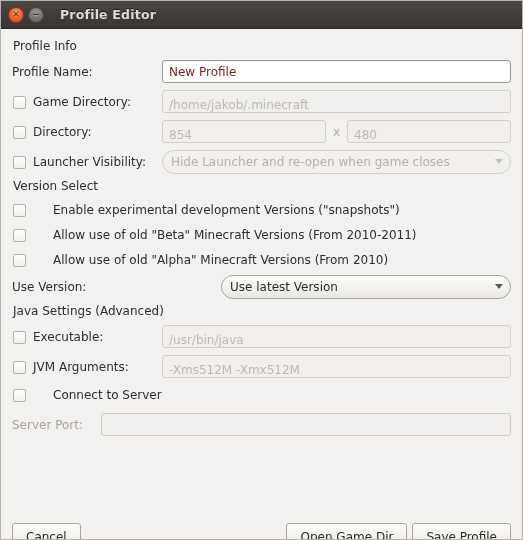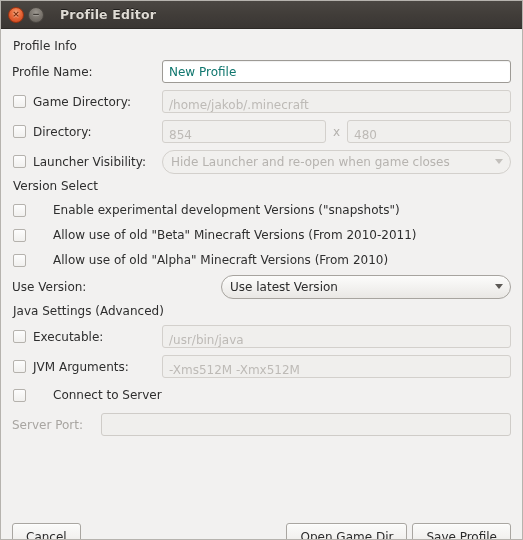--- a/index.html
+++ b/index.html
@@ -92,21 +92,21 @@
     display: flex;
     align-items: center;
     height: 25px;
     margin-bottom: 5px;
   }
 
   .labelcol {
     width: 150px;
     flex: 0 0 150px;
     display: flex;
-    align-items: center;
+    align-items: flex-end;
     font-size: 12px;
     color: #2e2e2e;
   }
 
   .lbl { line-height: 14px; }
 
   
   .cb {
     width: 13px;
     height: 13px;
@@ -124,21 +124,21 @@
     flex: 1 1 auto;
     height: 23px;
     box-sizing: border-box;
     border: 1px solid #9d9a95;
     border-radius: 3px;
     background: #ffffff;
     display: flex;
     align-items: center;
     padding: 0 6px;
     font-size: 12px;
-    color: #0f766e;
+    color: #7f1d1d;
     box-shadow: inset 0 1px 1px rgba(0,0,0,.06);
   }
   .entry.disabled {
     border: 1px solid #d3d0cc;
     background: #f0efed;
     color: #bdbab6;
     box-shadow: none;
     align-items: flex-end;
   }
   .entry.empty-disabled {

